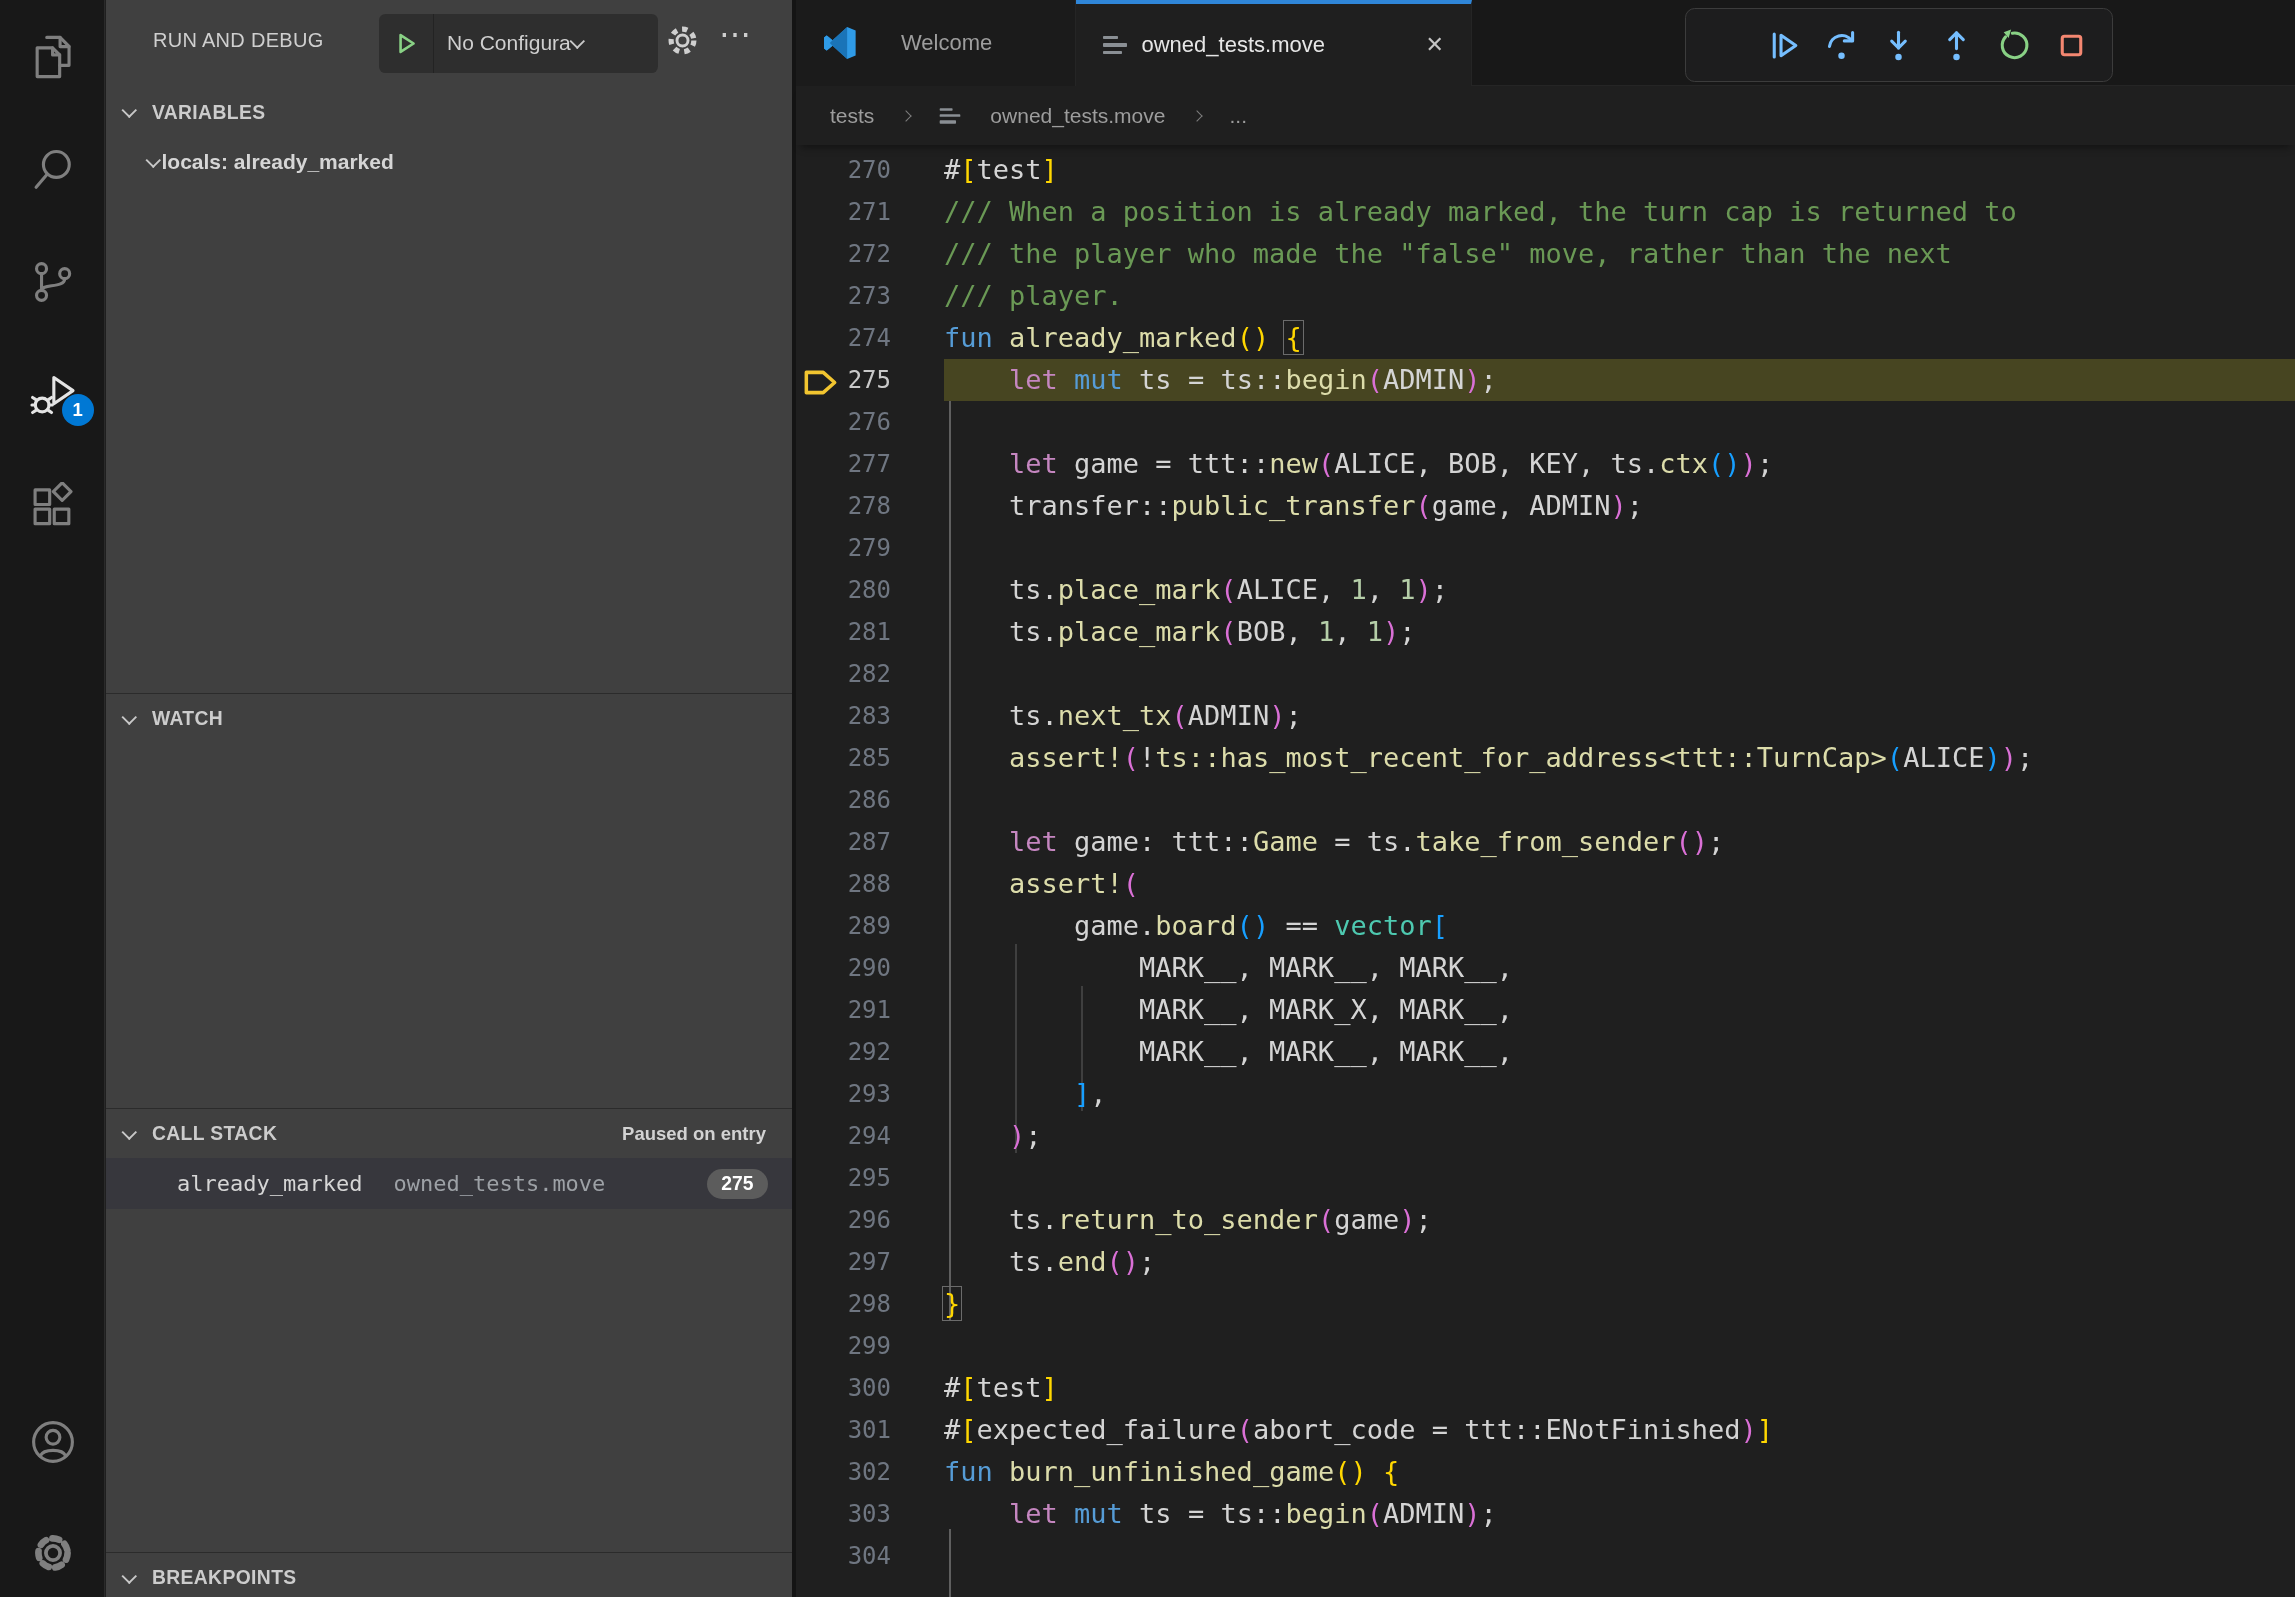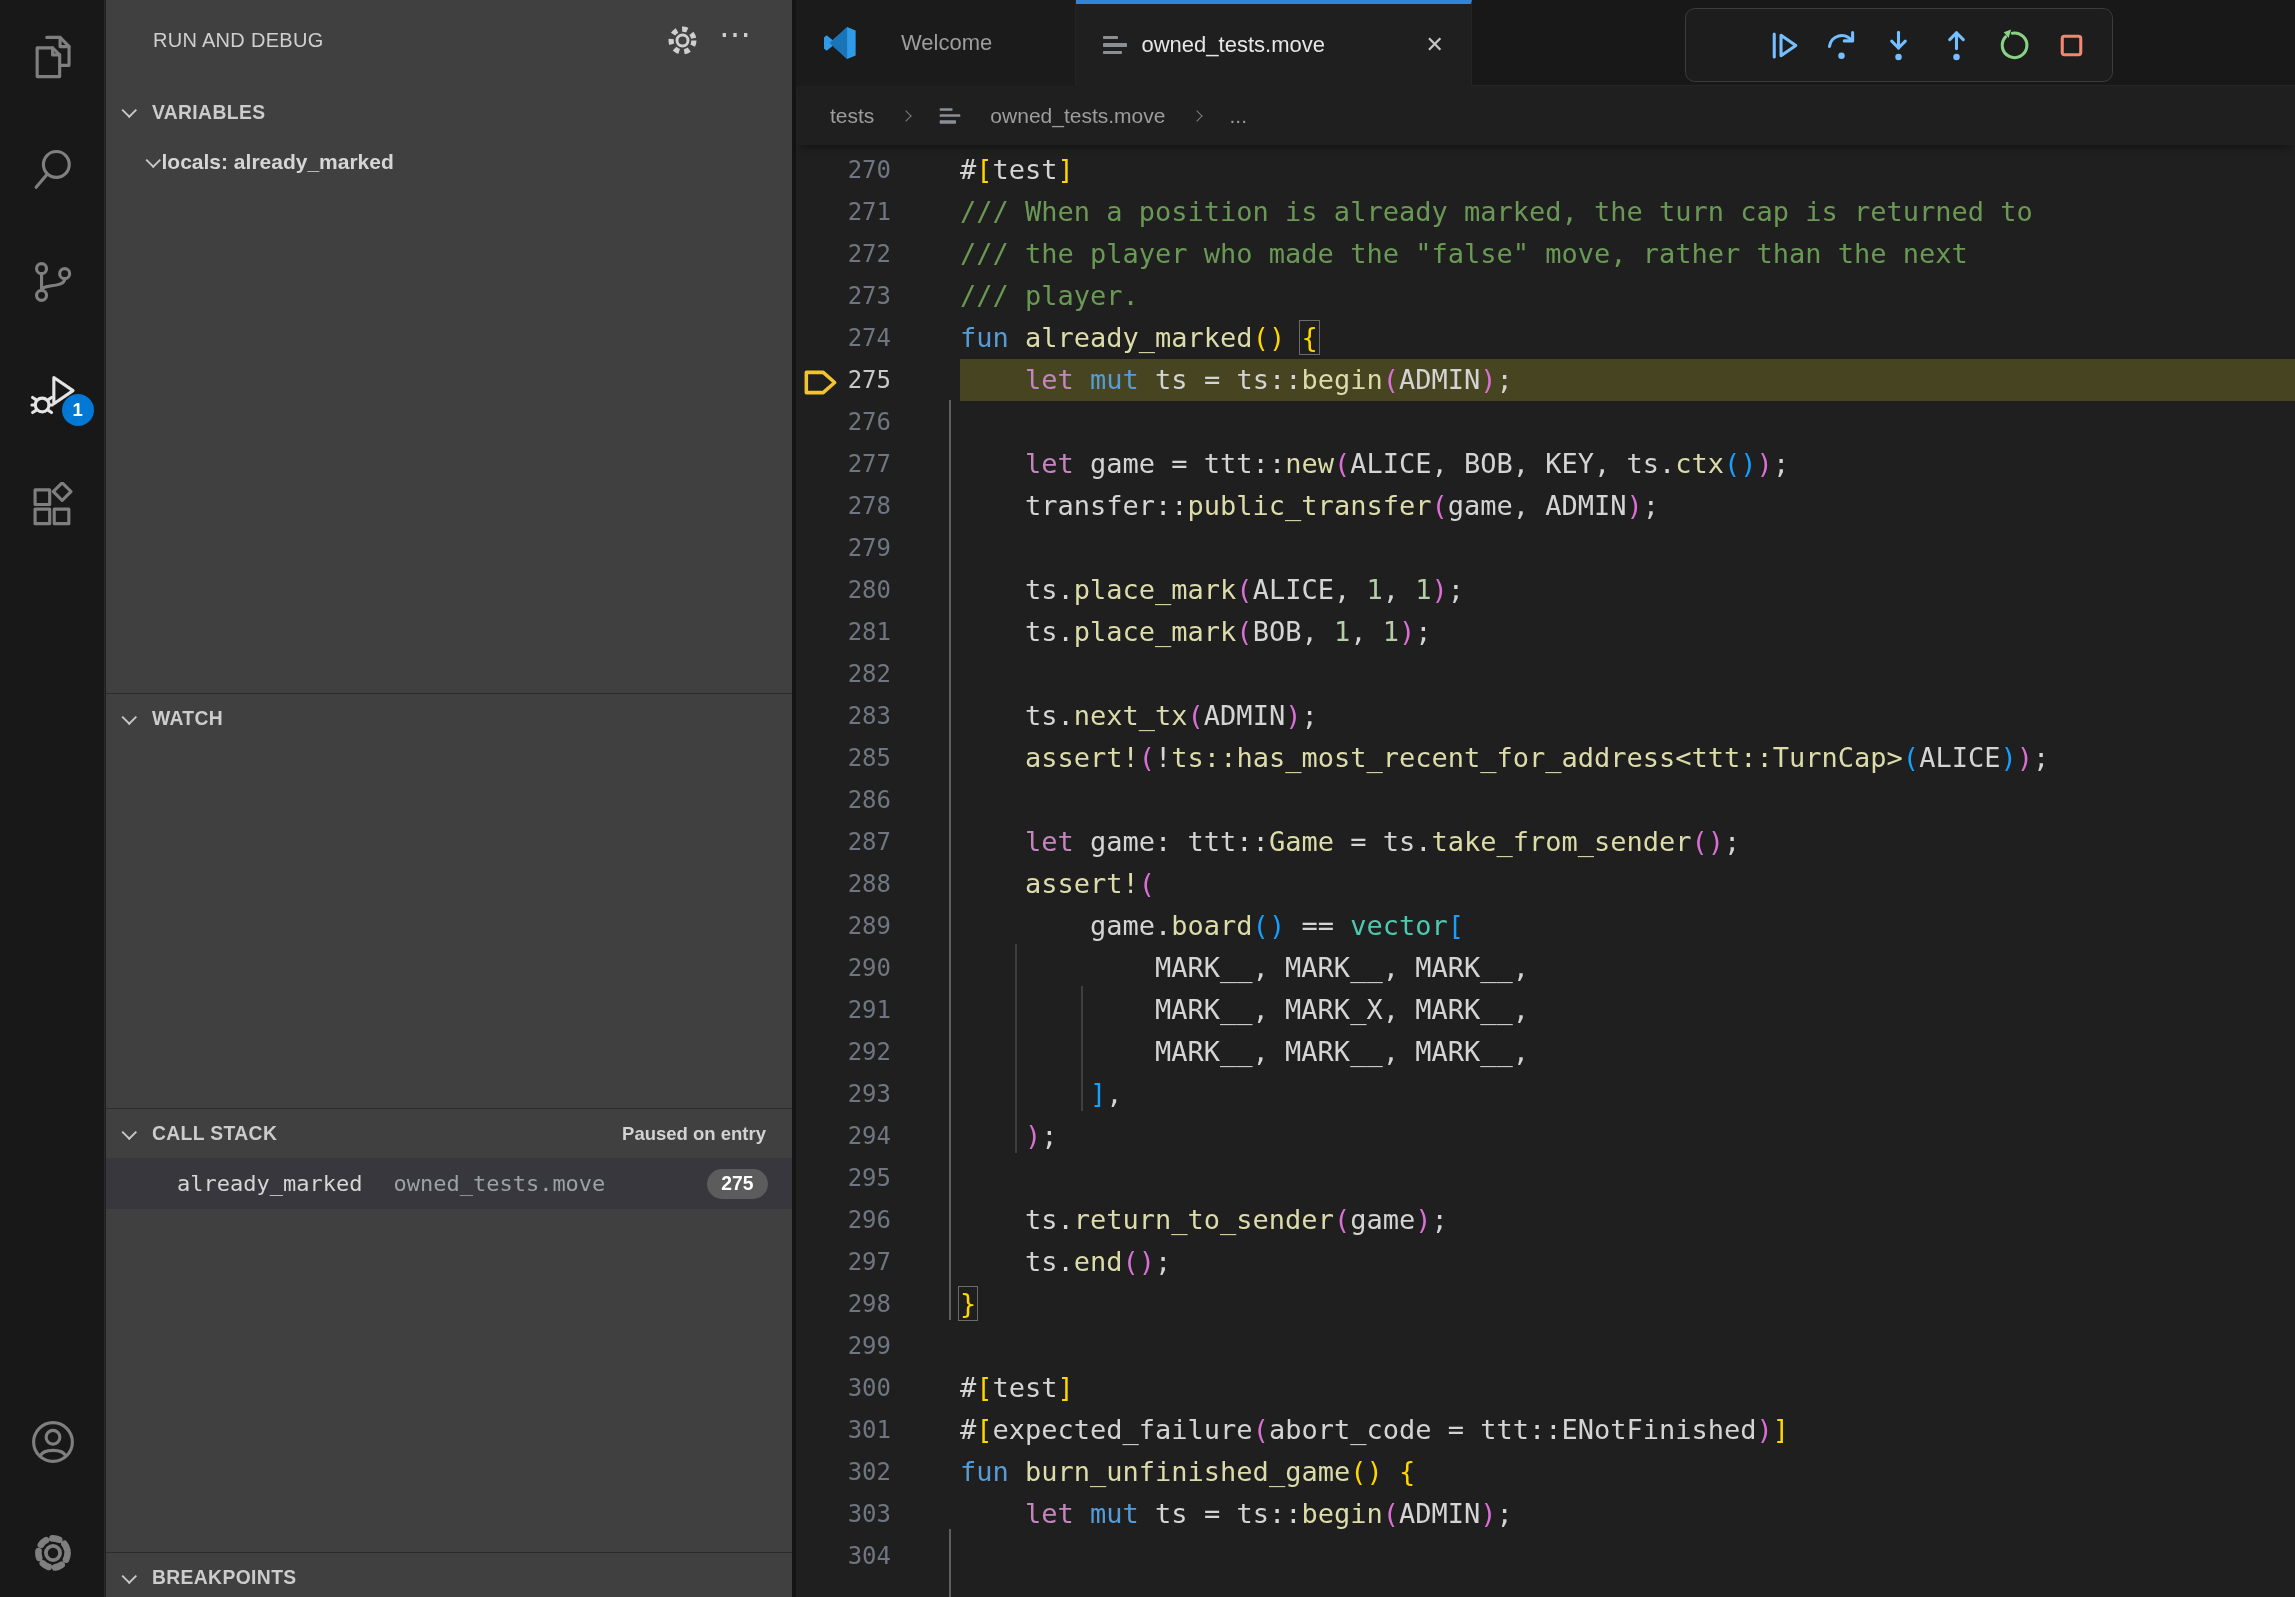--- a/index.html
+++ b/index.html
@@ -59,21 +59,21 @@
   .bsep { width:8px; height:8px; border-top:1.8px solid #7d7d7d; border-right:1.8px solid #7d7d7d; transform:rotate(45deg); }
 
   
   .dbg-toolbar { position:absolute; left:889px; top:8px; width:428px; height:74px; background:#1d1d1e; border:1.6px solid #3c3c3c; border-radius:9.7px; display:flex; align-items:center; justify-content:space-between; padding:0 19.3px; z-index:5; }
   .dbg-btn { width:42px; height:48px; display:flex; align-items:center; justify-content:center; cursor:pointer; }
   .dbg-btn svg { width:37px; height:37px; fill:none; stroke-width:2; stroke-linecap:round; stroke-linejoin:round; }
   .grip { cursor:grab; }
 
   
   .codearea { position:absolute; left:0; right:0; top:145px; bottom:0; padding-top:4px; font-family:"DejaVu Sans Mono", monospace; font-size:27px; overflow:hidden; }
-  .cl { position:relative; height:42px; line-height:42px; display:flex; white-space:pre;gap:16px; }
+  .cl { position:relative; height:42px; line-height:42px; display:flex; white-space:pre; }
   .ln { width:95px; flex:none; text-align:right; font-size:24px; color:#6f7681; user-select:none; }
   .cd { flex:1; margin-left:53px; }
   .cl.cur .ln { color:#c9c9c9; }
   .cl.cur .cd { background:#474521; }
   .fmk { position:absolute; left:6.4px; top:7.2px; width:37px; height:27px; }
   .fmk svg { width:37px; height:27px; fill:none; stroke:#f2c530; stroke-width:2.6; stroke-linejoin:round; }
   .tk-w { color:#d4d4d4; } .tk-kw { color:#569cd6; } .tk-ct { color:#c586c0; }
   .tk-fn { color:#dcdcaa; } .tk-ty { color:#4ec9b0; } .tk-nm { color:#b5cea8; }
   .tk-cm { color:#6a9955; } .tk-b1 { color:#ffd700; } .tk-b2 { color:#da70d6; } .tk-b3 { color:#179fff; }
   .mt { outline:1.6px solid #6b6b6b; outline-offset:1.6px; }
@@ -141,20 +141,29 @@
       <svg class="gearsvg" viewBox="0 0 24 24">
           <circle cx="12" cy="12" r="7" stroke-width="3.2" stroke-dasharray="3.3 3.2"></circle>
           <circle cx="12" cy="12" r="3.4" stroke-width="1.8"></circle>
         </svg>
     </div>
   </nav>
 
   <aside class="sidebar">
     <div class="sb-head">
       <div class="sb-title">RUN AND DEBUG</div>
+      <div class="cfg-btn">
+        <span class="cfg-play">
+          <svg viewBox="0 0 24 24">
+              <path d="M7 4.2 19 12 7 19.8z"></path>
+            </svg>
+        </span>
+        <span class="cfg-label">No Configura</span>
+        <span class="cfg-chev chv"></span>
+      </div>
       <span class="sb-gear">
         <svg viewBox="0 0 24 24">
             <circle cx="12" cy="12" r="7" stroke-width="3.2" stroke-dasharray="3.3 3.2"></circle>
             <circle cx="12" cy="12" r="3.4" stroke-width="1.8"></circle>
           </svg>
       </span>
       <span class="sb-more">⋯</span>
     </div>
 
     <div class="sb-section-head" style="top:87px">

